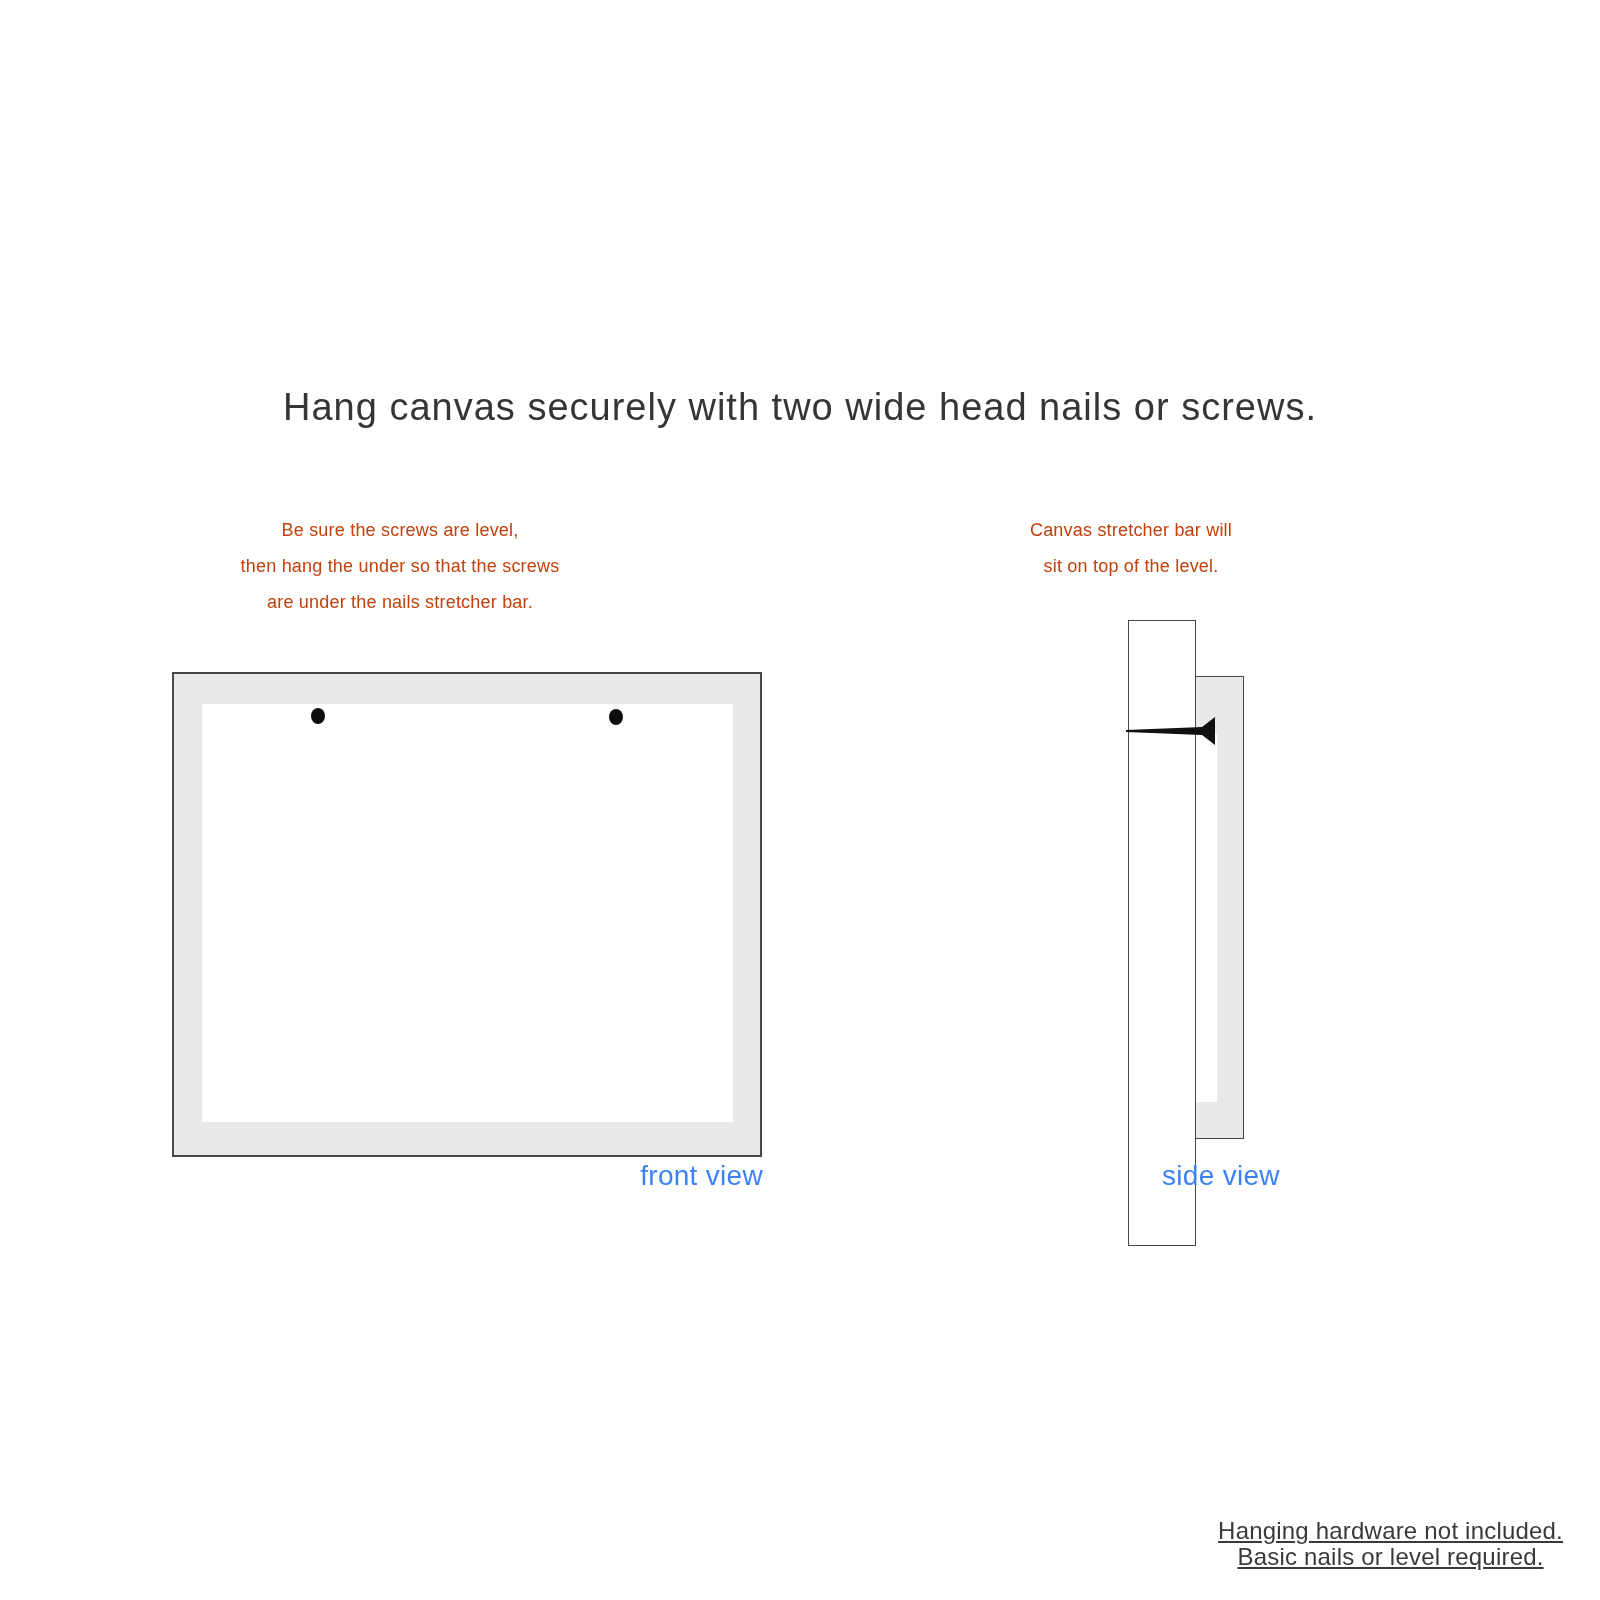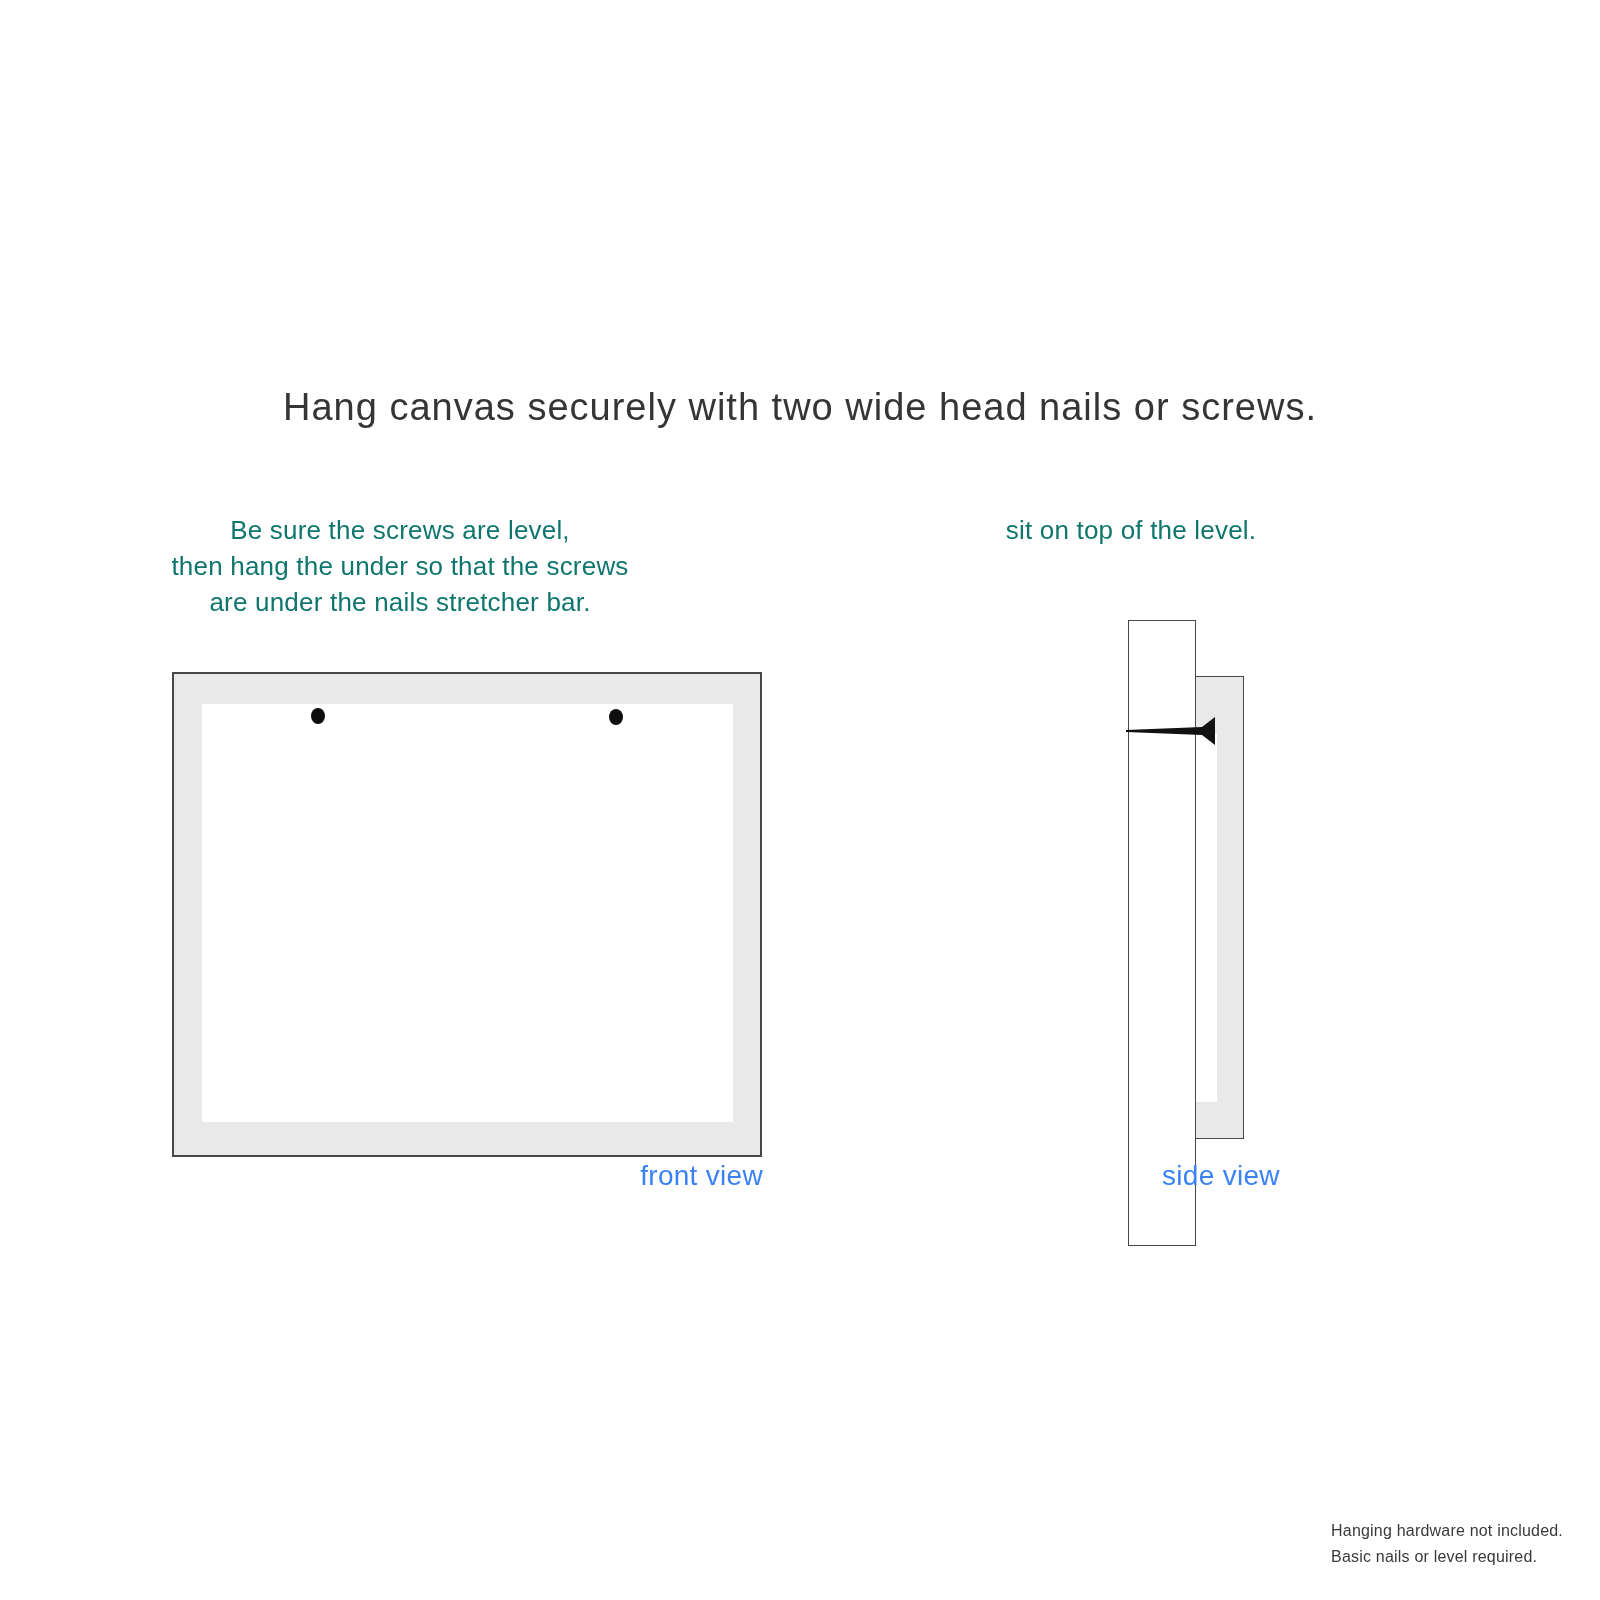--- a/index.html
+++ b/index.html
@@ -23,25 +23,25 @@
     font-size: 38px;
     font-weight: 300;
     letter-spacing: 1px;
     color: #353535;
   }
 
   .instr {
     position: absolute;
     top: 512px;
     text-align: center;
-    font-size: 26px;
+    font-size: 18px;
     font-weight: 300;
     line-height: 36px;
     letter-spacing: 0.2px;
-    color: #0f766e;
+    color: #c2410c;
   }
   .instr-left  { left: 120px; width: 560px; }
   .instr-right { left: 941px; width: 380px; }
 
   
   .front-canvas {
     position: absolute;
     left: 172px; top: 672px;
     width: 590px; height: 485px;
     background: #e9e9e9;
@@ -99,42 +99,44 @@
     position: absolute;
     left: 1118px; top: 709px;
     width: 100px; height: 44px;
     fill: #111111;
   }
 
   .footer {
     position: absolute;
     top: 1518px;
     right: 37px;
-    text-align: left;
-    font-size: 16px;
+    text-align: center;
+    font-size: 24px;
     font-weight: 300;
     line-height: 26px;
     letter-spacing: 0.2px;
     color: #3a3a3a;
+    text-decoration: underline;
   }
 </style>
 </head>
 <body>
 
 <div class="page">
 
   <h1 class="title">Hang canvas securely with two wide head nails or screws.</h1>
 
   <div class="instr instr-left">
     <div>Be sure the screws are level,</div>
     <div>then hang the under so that the screws</div>
     <div>are under the nails stretcher bar.</div>
   </div>
 
   <div class="instr instr-right">
+    <div>Canvas stretcher bar will</div>
     <div>sit on top of the level.</div>
   </div>
 
   <div class="front-canvas">
     <div class="front-inner"></div>
     <span class="screw screw-left"></span>
     <span class="screw screw-right"></span>
   </div>
   <div class="caption caption-front">front view</div>
 

